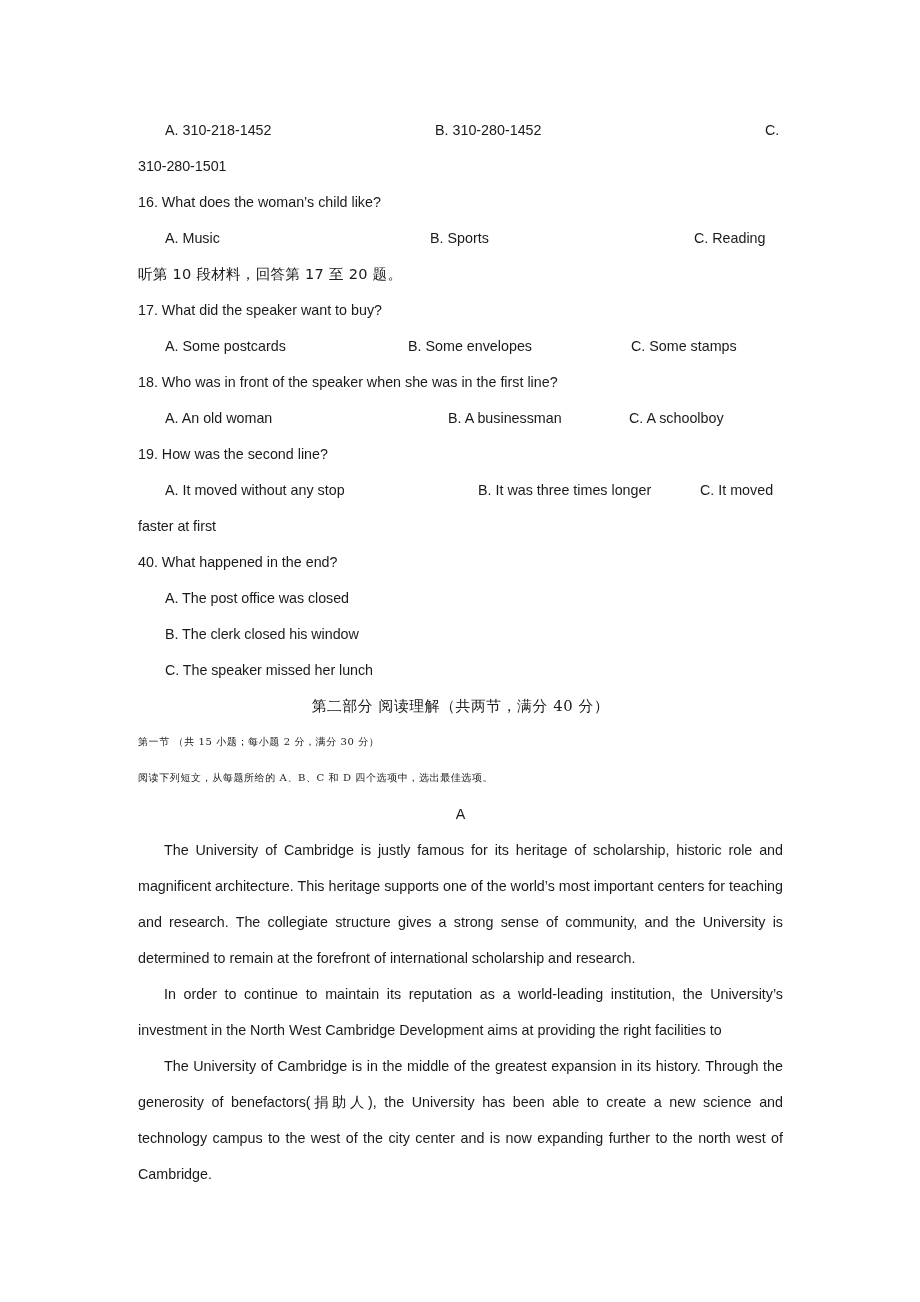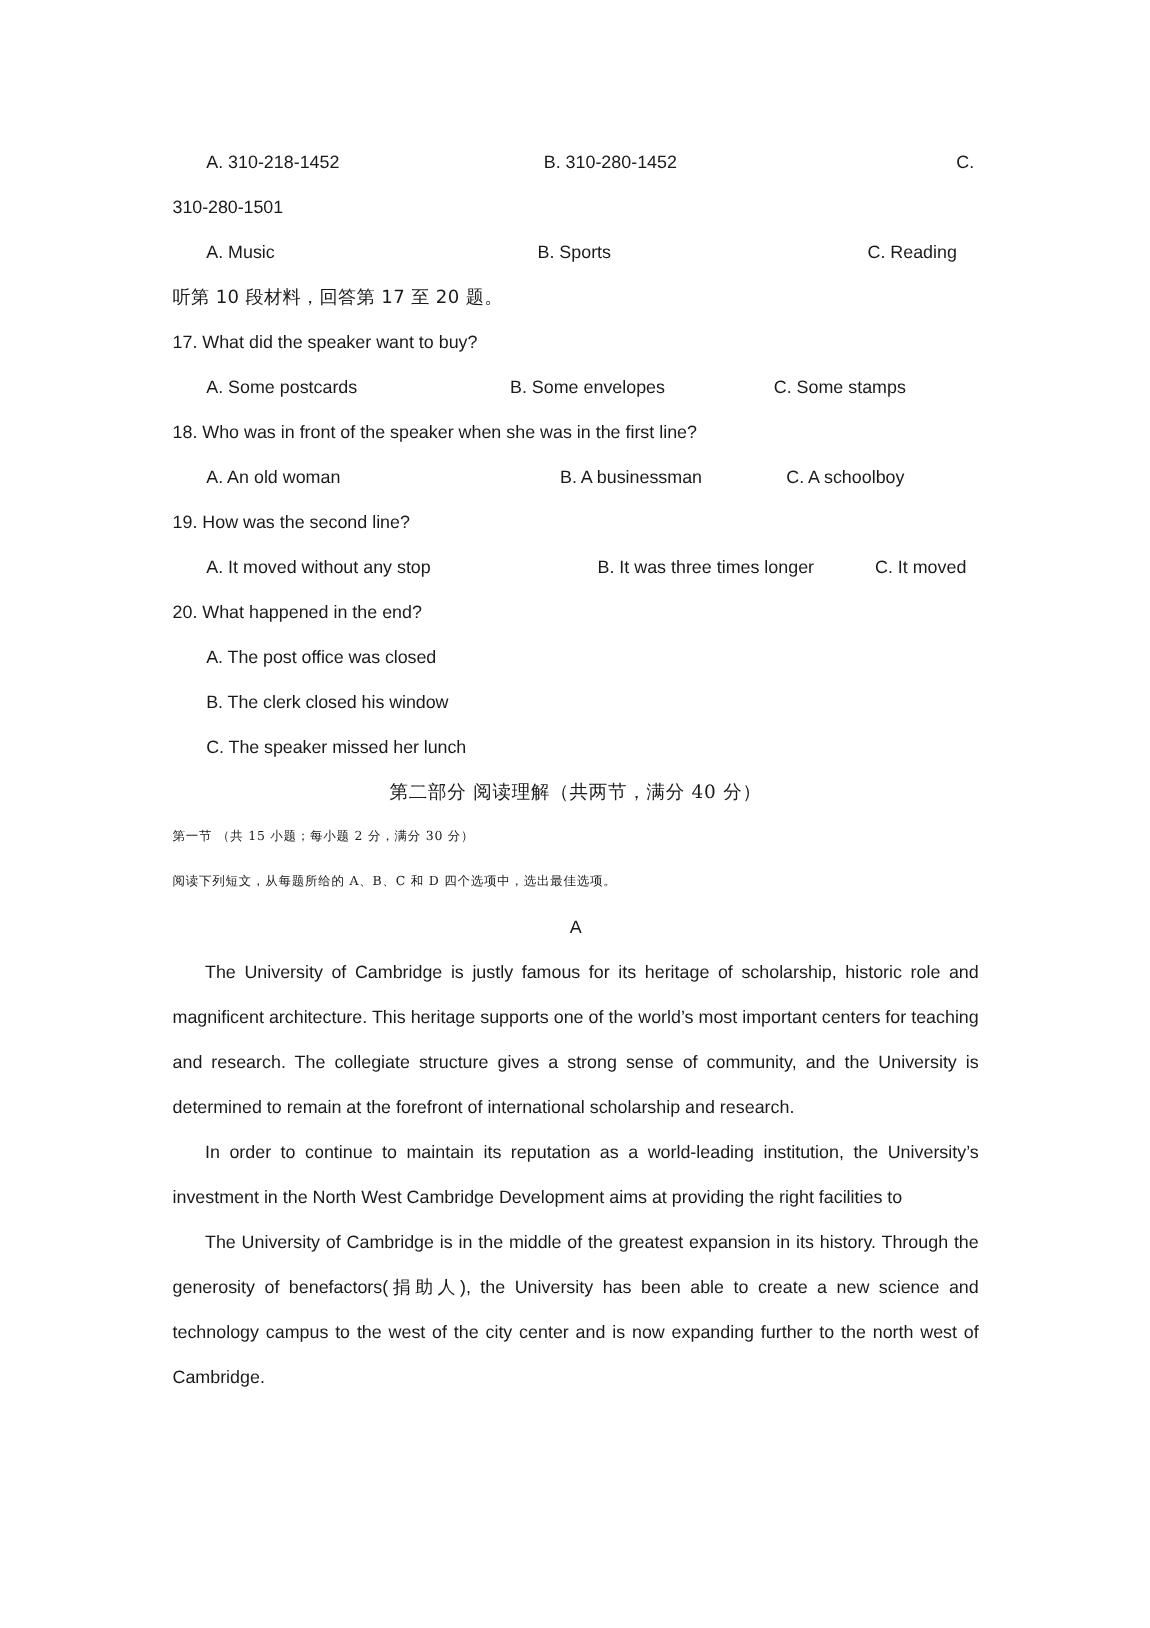--- a/index.html
+++ b/index.html
@@ -96,50 +96,52 @@
 <div class="page">
   <div class="content">
 
     <div class="opt-row">
       <span style="left:27px;">A. 310-218-1452</span>
       <span style="left:297px;">B. 310-280-1452</span>
       <span style="left:627px;">C.</span>
     </div>
     <div class="line">310-280-1501</div>
 
+    <div class="q-stem">16. What does the woman’s child like?</div>
     <div class="opt-row">
       <span style="left:27px;">A. Music</span>
       <span style="left:292px;">B. Sports</span>
       <span style="left:556px;">C. Reading</span>
     </div>
 
     <div class="cn-line">听第 10 段材料，回答第 17 至 20 题。</div>
 
     <div class="q-stem">17. What did the speaker want to buy?</div>
     <div class="opt-row">
       <span style="left:27px;">A. Some postcards</span>
       <span style="left:270px;">B. Some envelopes</span>
-      <span style="left:481px;">C. Some stamps</span>
+      <span style="left:493px;">C. Some stamps</span>
     </div>
 
     <div class="q-stem">18. Who was in front of the speaker when she was in the first line?</div>
     <div class="opt-row">
       <span style="left:27px;">A. An old woman</span>
       <span style="left:310px;">B. A businessman</span>
       <span style="left:491px;">C. A schoolboy</span>
     </div>
 
     <div class="q-stem">19. How was the second line?</div>
     <div class="opt-row">
       <span style="left:340px;">B. It was three times longer</span>
       <span style="left:27px;">A. It moved without any stop</span>
       <span style="left:562px;">C. It moved</span>
     </div>
+    <div class="line">faster at first</div>
 
-    <div class="q-stem">20. What happened in the end?</div>
+    <div class="q-stem">40. What happened in the end?</div>
     <div class="line indent-opt">A. The post office was closed</div>
     <div class="line indent-opt">B. The clerk closed his window</div>
     <div class="line indent-opt">C. The speaker missed her lunch</div>
 
     <div class="heading-center">第二部分  阅读理解（共两节，满分 40 分）</div>
     <div class="cn-serif">第一节 （共 15 小题；每小题 2 分，满分 30 分）</div>
     <div class="cn-serif">阅读下列短文，从每题所给的 A、B、C 和 D 四个选项中，选出最佳选项。</div>
 
     <div class="section-letter">A</div>
 

